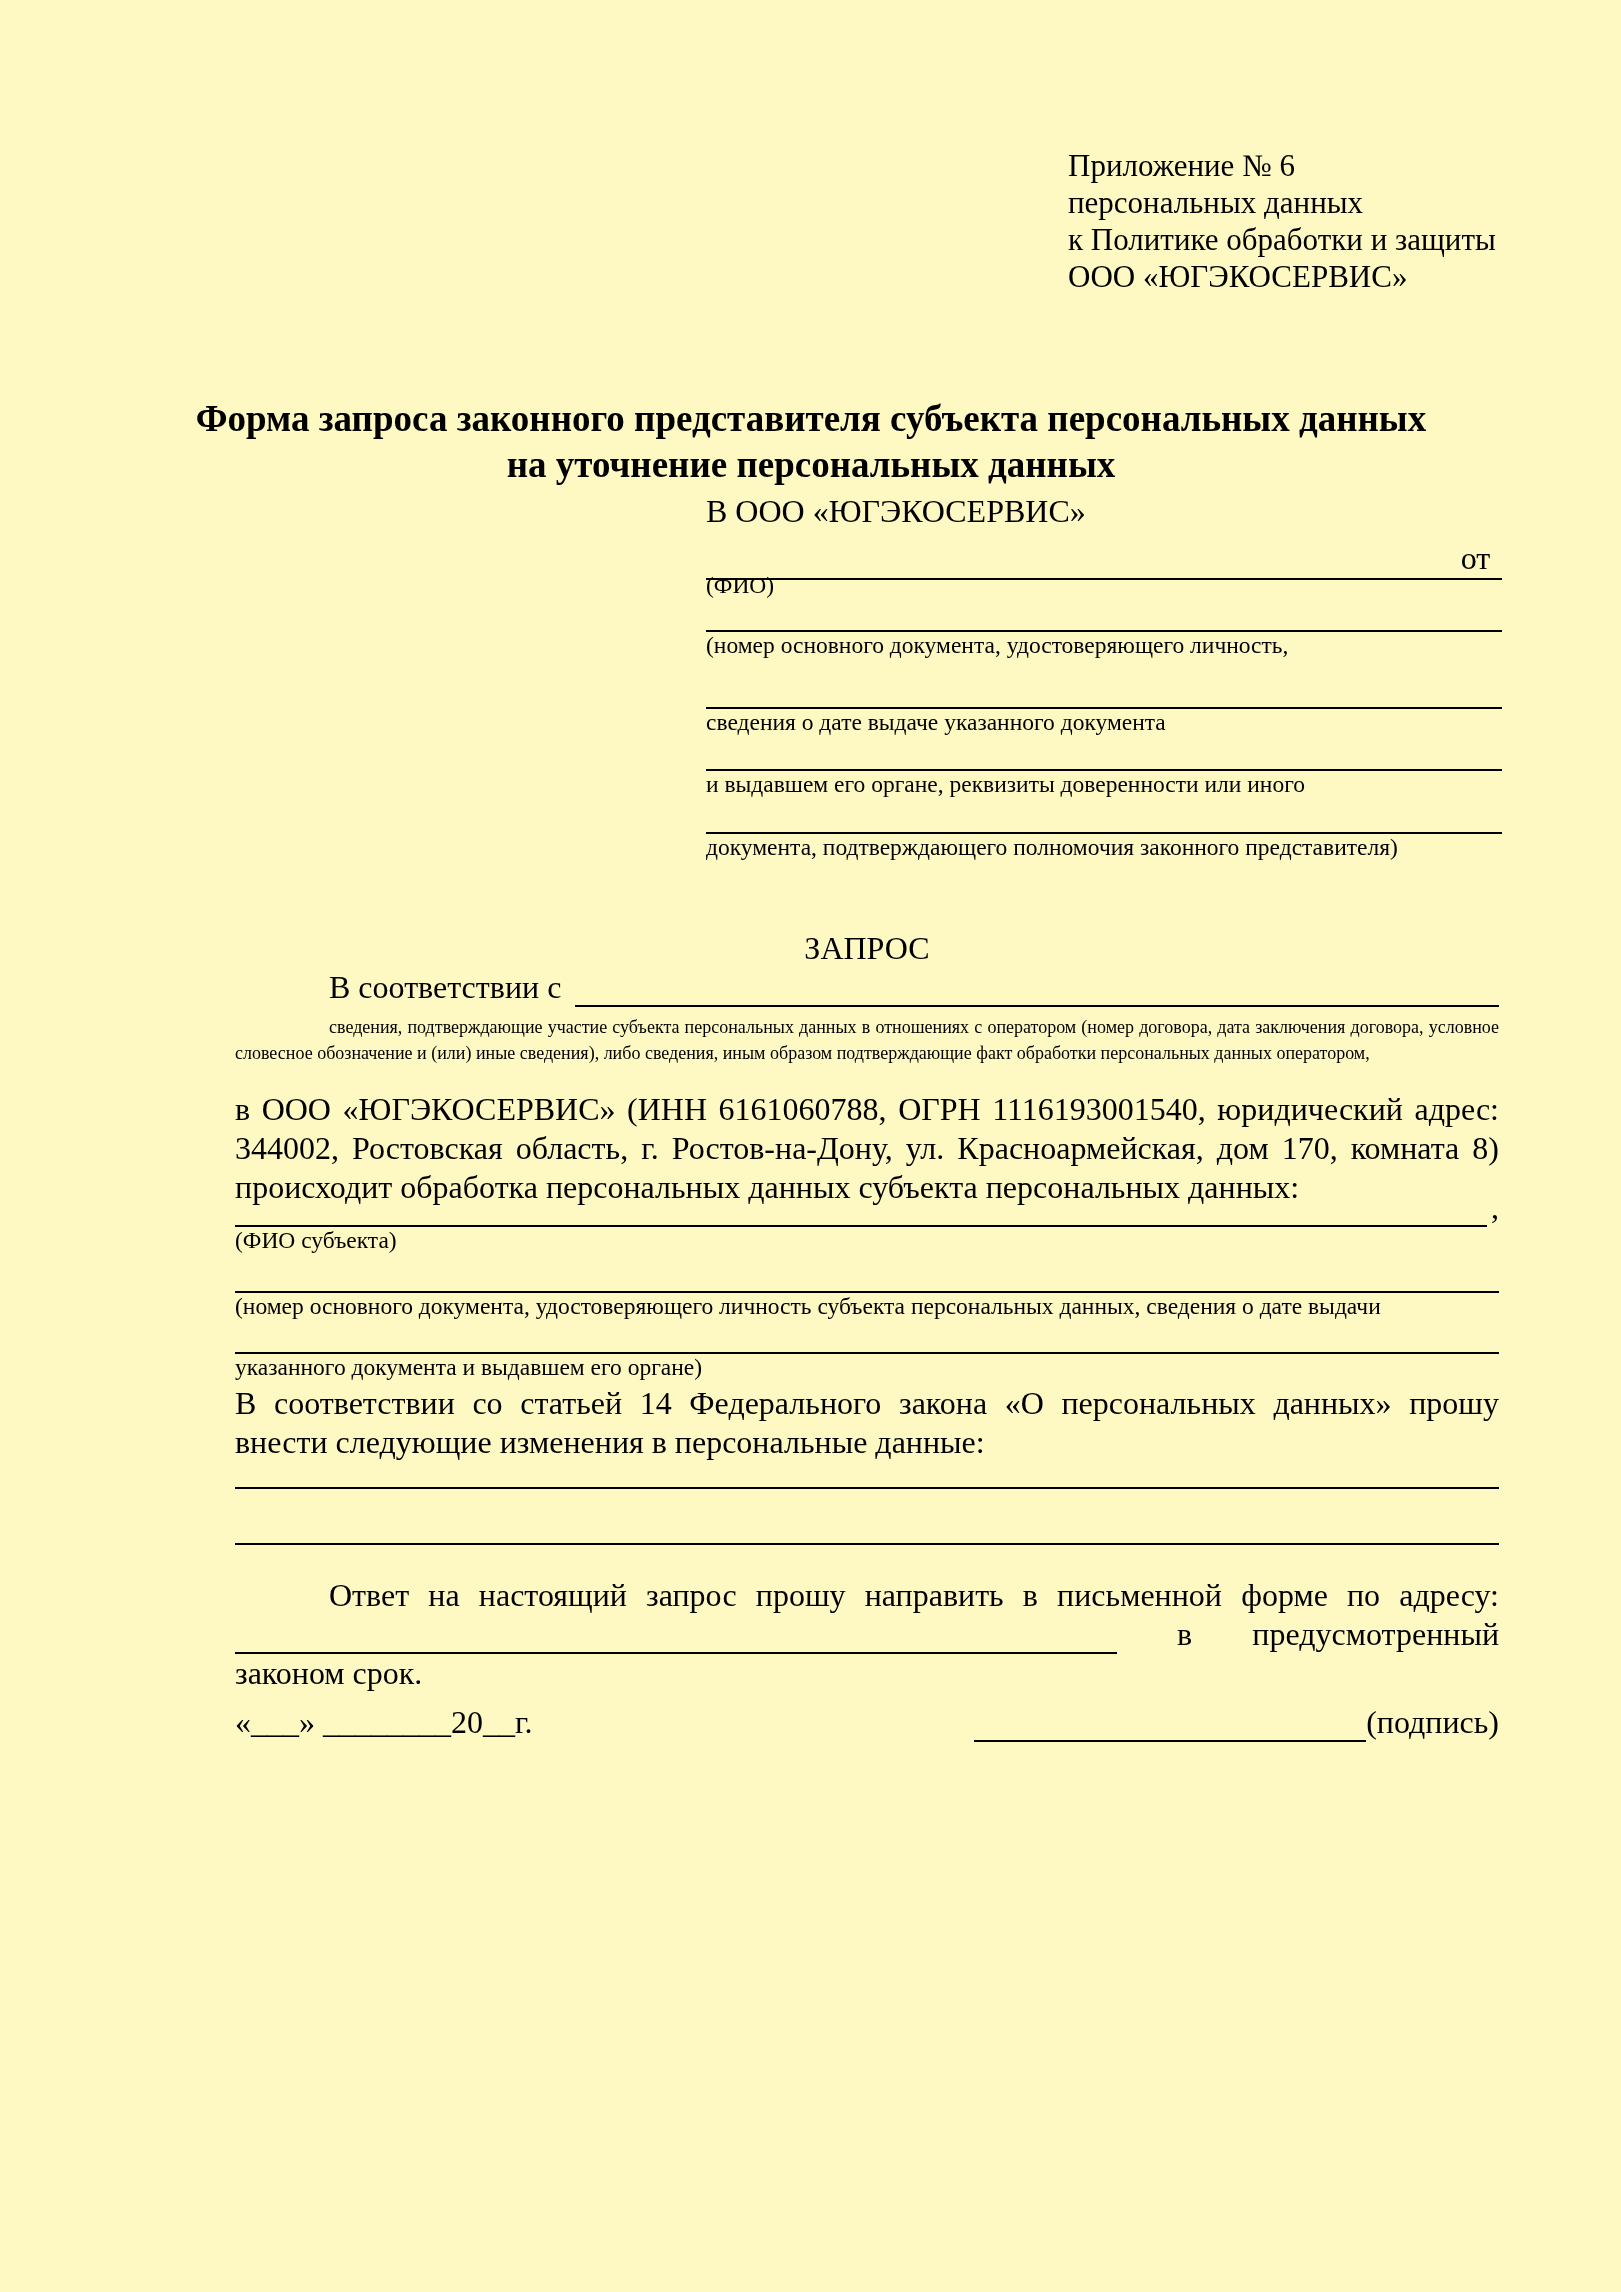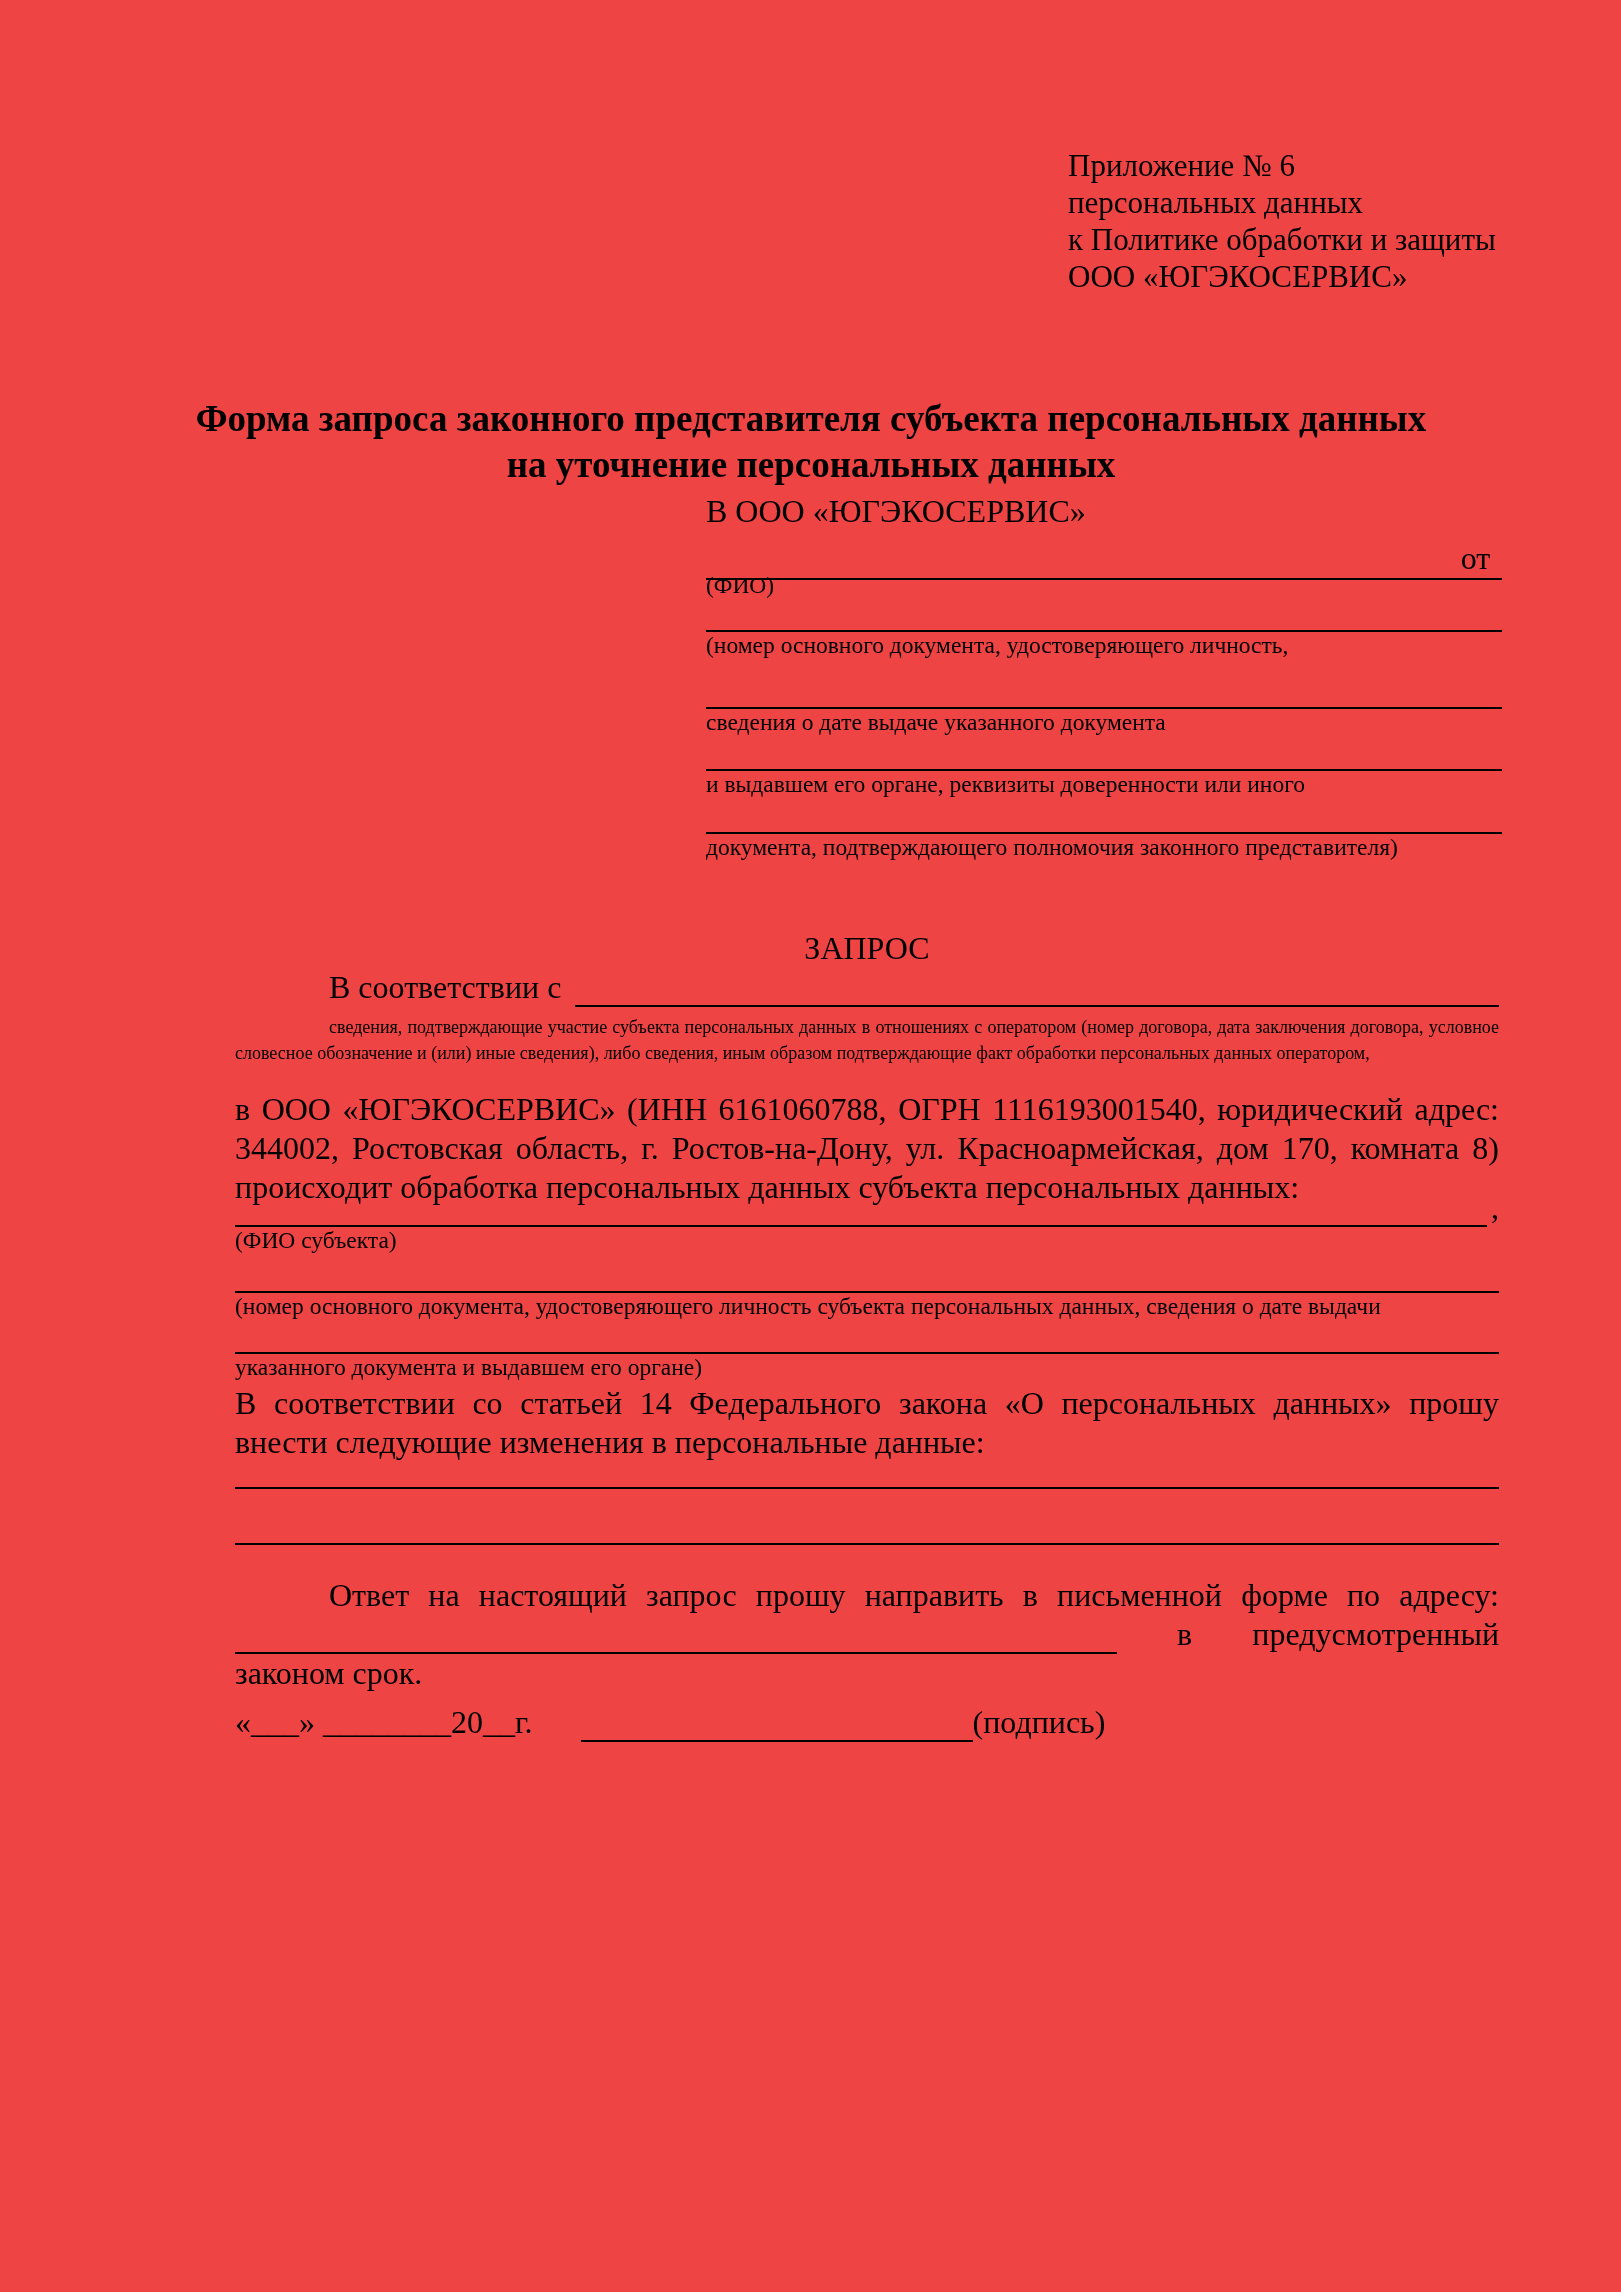--- a/index.html
+++ b/index.html
@@ -1,20 +1,20 @@
 <!DOCTYPE html>
 <html lang="ru"><head>
 <meta charset="utf-8">
 <style>
   * { margin:0; padding:0; box-sizing:border-box; }
   html,body { background:#ffffff; }
   .page {
     position:relative;
     width:1621px; height:2293px;
-    background:#ef4444; color:#000000;
+    background:#fef9c3; color:#000000;
     font-family:"Liberation Serif","DejaVu Serif",serif;
     font-size:32px; line-height:39px;
     overflow:hidden;
   }
   .abs { position:absolute; }
 
   
   .appendix { left:1068px; top:147px; width:451px; font-size:31px; line-height:37px; }
 
   
@@ -54,21 +54,21 @@
   .indent { text-indent:94px; }
   .blank1 { height:27.4px; }
   .blank2 { margin-top:23.5px; height:32px; }
   .reply1 { margin-top:31px; }
   .reply2 { display:flex; align-items:flex-end; justify-content:space-between; height:25.5px; margin-top:13.7px; }
   .reply2 .addr-fill { width:882px; height:25.5px; border-bottom:2.9px solid #000; }
   .reply2 .w { white-space:nowrap; }
   .reply2 .w-mid { margin-left:39px; margin-right:39px; }
 
   .footer-row { left:235px; top:1703px; width:1264px; display:flex;
-                justify-content:flex-start; align-items:flex-end;gap:48px; }
+                justify-content:space-between; align-items:flex-end;gap:48px; }
   .sig-group { display:flex; align-items:flex-end; }
   .sig-line { width:392px; height:33px; border-bottom:2.9px solid #000; }
 </style>
 </head>
 <body>
 
 <div class="page">
 
   <div class="abs appendix">
     <div>Приложение № 6</div>

